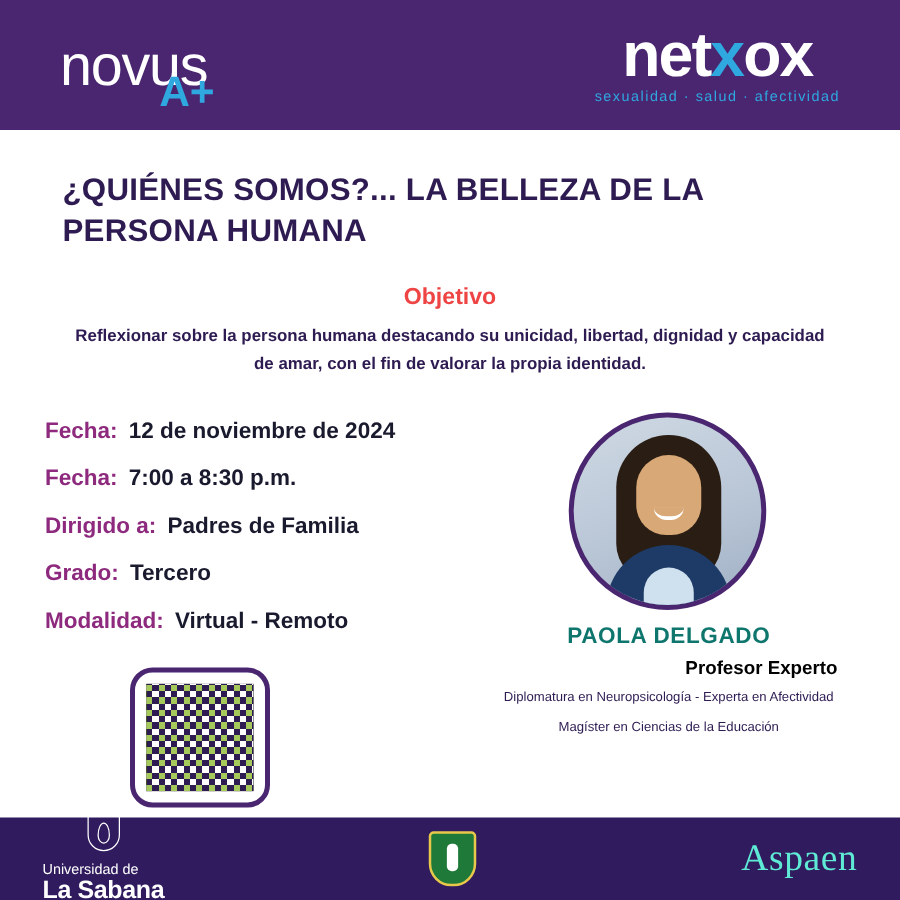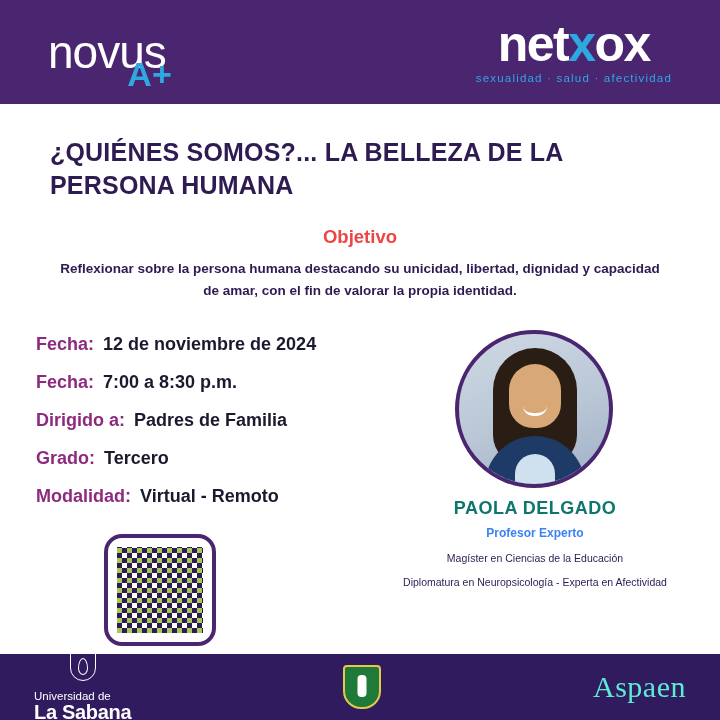--- a/index.html
+++ b/index.html
@@ -194,24 +194,24 @@
     top: 498px; left: 400px; width: 270px;
     text-align: center;
     font-size: 18px;
     font-weight: 700;
     color: #0f766e;
     letter-spacing: 0.5px;
   }
   .speaker-role {
     position: absolute;
     top: 526px; left: 400px; width: 270px;
-    text-align: center;
-    font-size: 12px;
-    font-weight: 700;
-    color: #3b82f6;
+    text-align: right;
+    font-size: 15px;
+    font-weight: 700;
+    color: #000000;
   }
   .credentials {
     position: absolute;
     top: 552px; left: 360px; width: 350px;
     text-align: center;
   }
   .credential {
     font-size: 10.5px;
     color: #2d1b52;
     line-height: 1.2;
@@ -328,22 +328,22 @@
   <div class="photo-ring">
     <div class="hair"></div>
     <div class="face"></div>
     <div class="smile"></div>
     <div class="body"></div>
     <div class="shirt"></div>
   </div>
   <div class="speaker-name">PAOLA DELGADO</div>
   <div class="speaker-role">Profesor Experto</div>
   <div class="credentials">
+    <div class="credential">Diplomatura en Neuropsicología - Experta en Afectividad</div>
     <div class="credential">Magíster en Ciencias de la Educación</div>
-    <div class="credential">Diplomatura en Neuropsicología - Experta en Afectividad</div>
   </div>
 
   <div class="footer">
     <div class="sabana">
       <div class="sabana-seal"></div>
       <div class="sabana-text">
         <div class="sabana-small">Universidad de</div>
         <div class="sabana-big">La Sabana</div>
       </div>
     </div>

